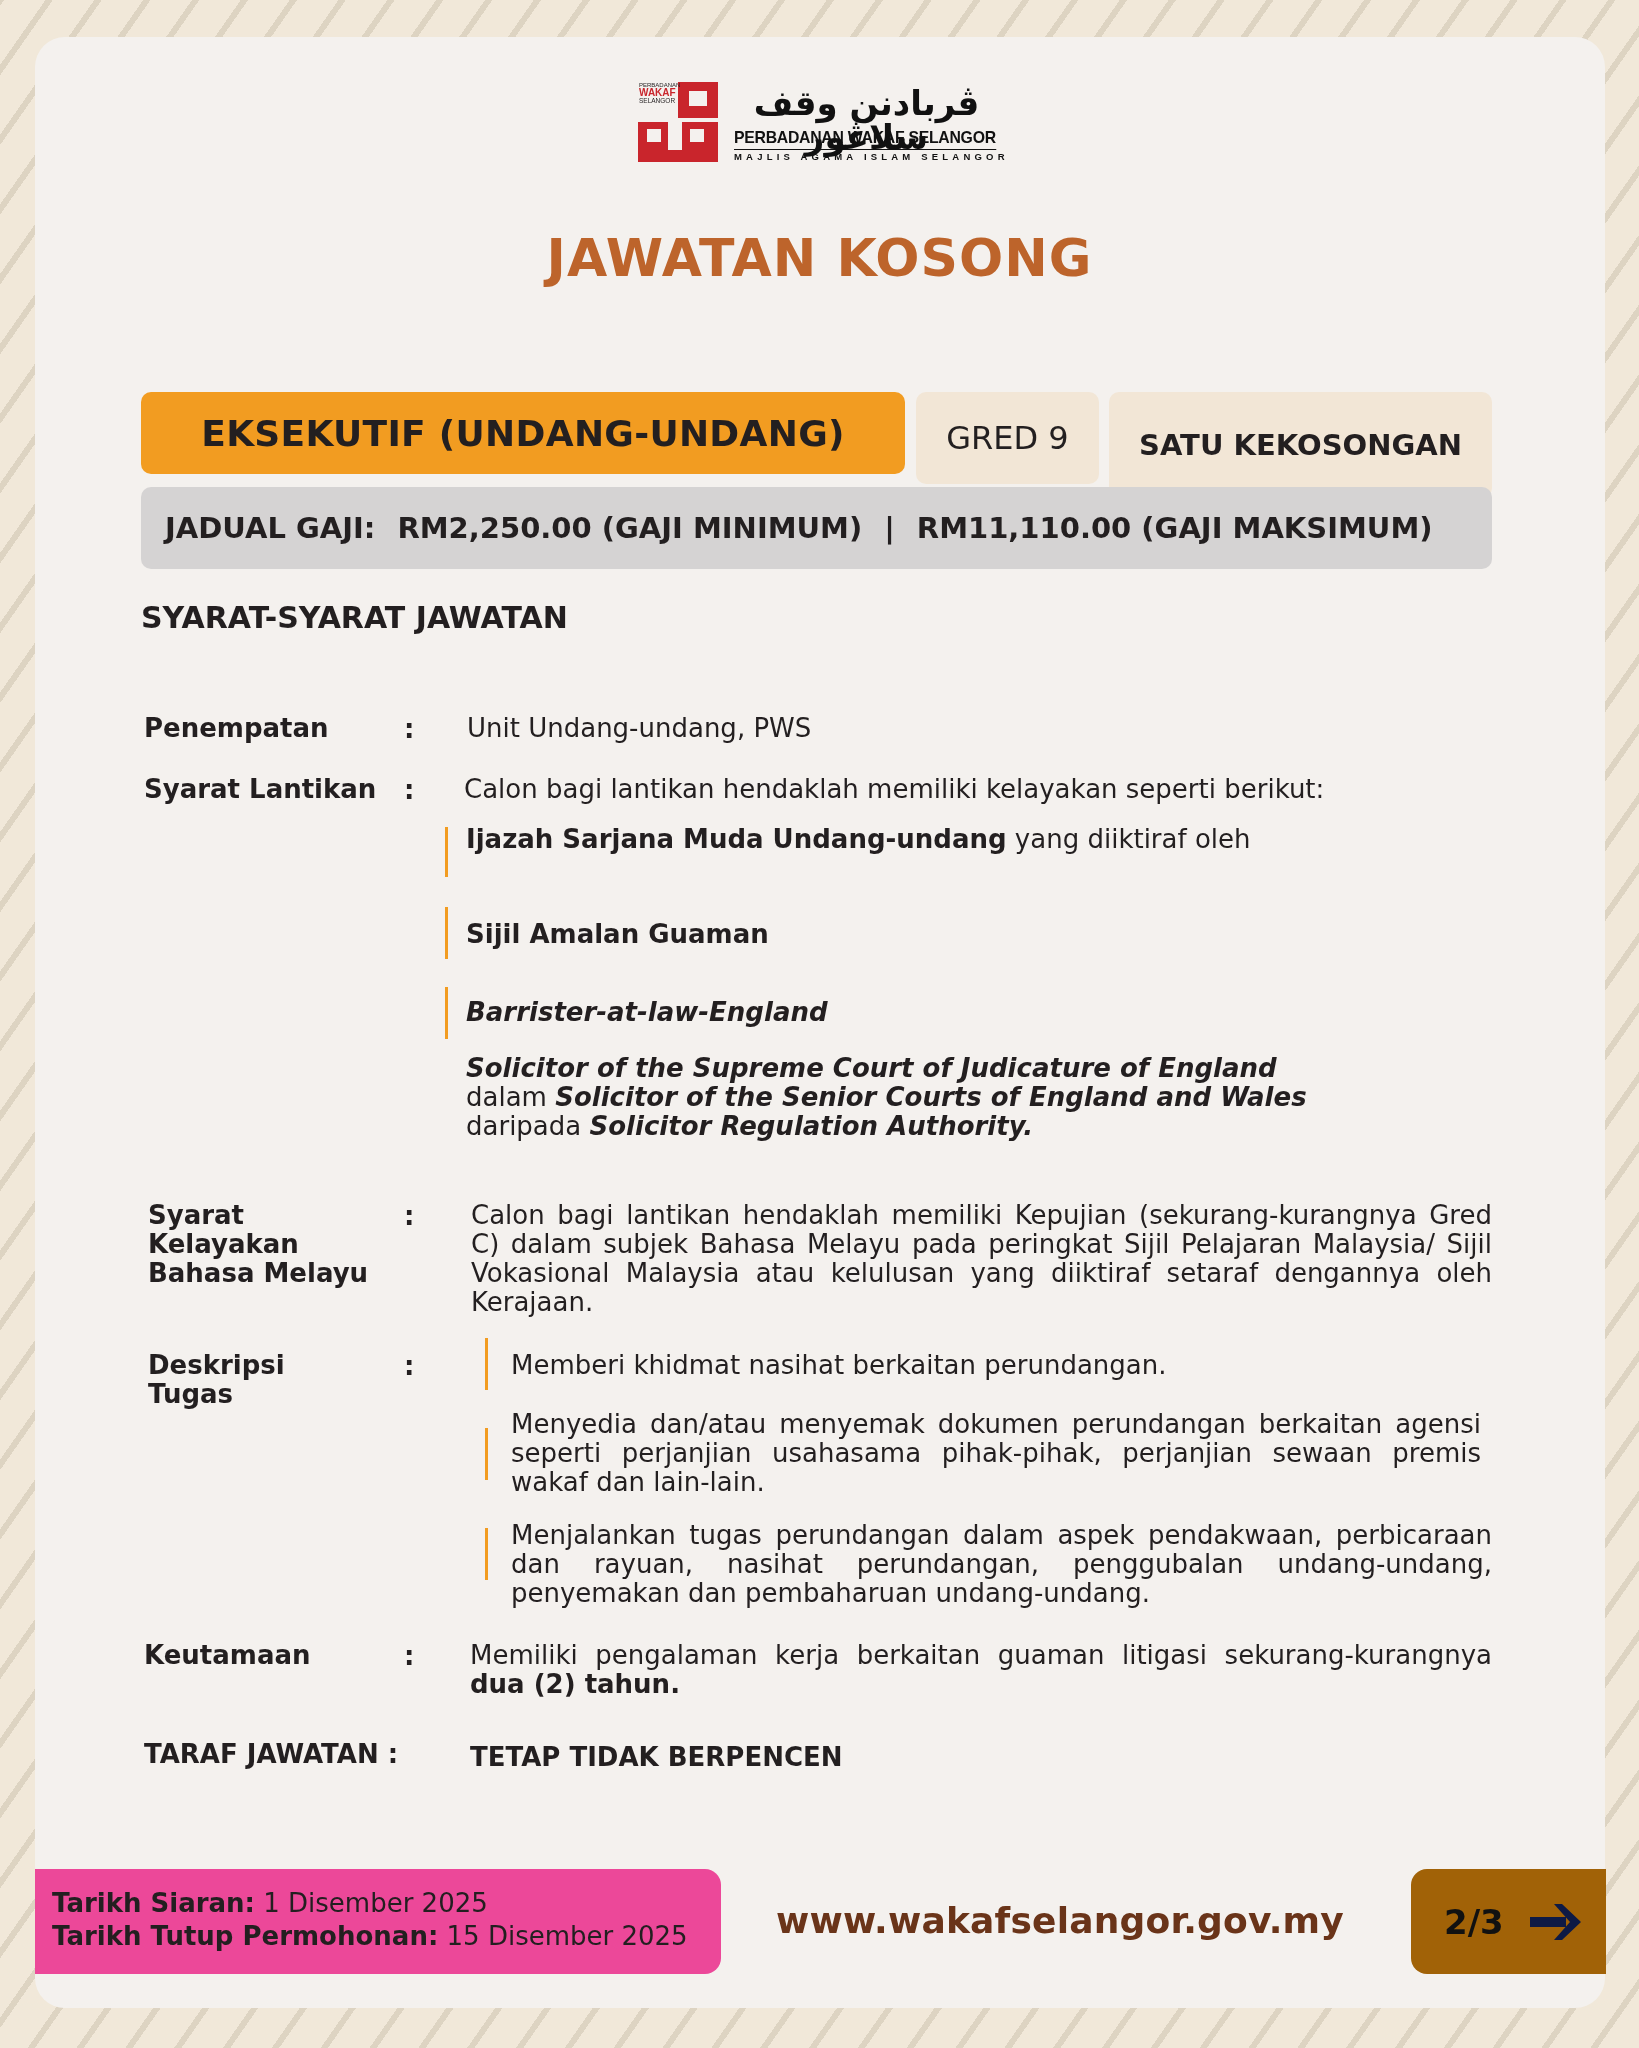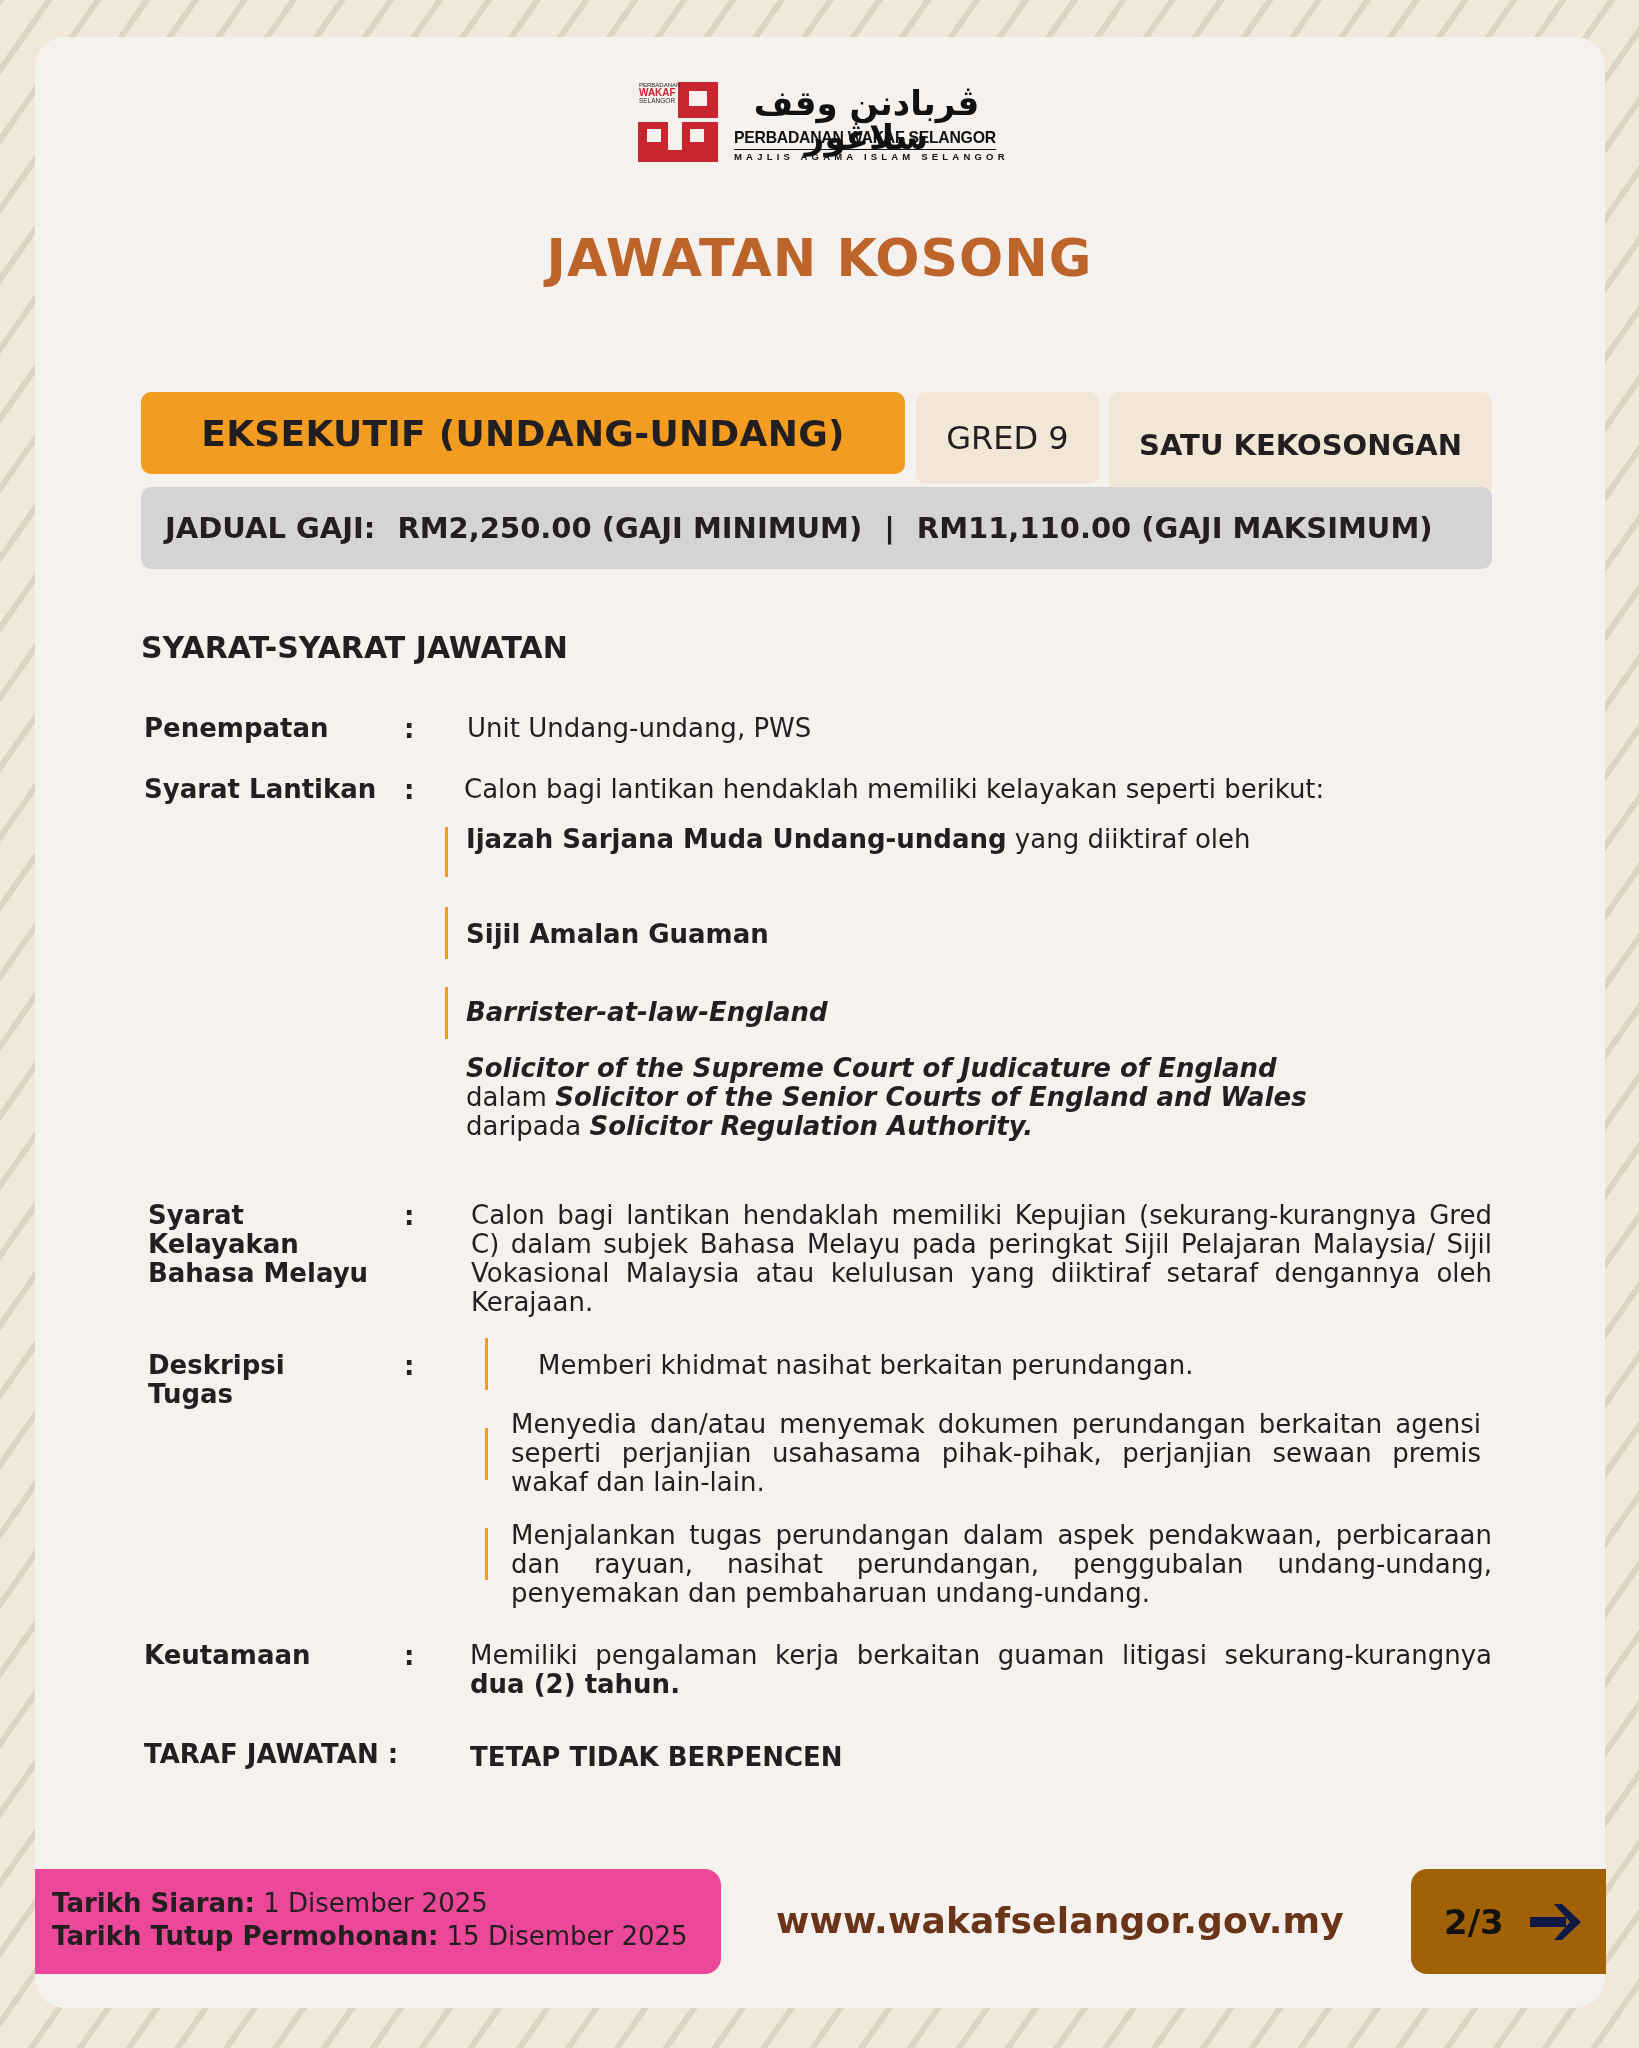--- a/index.html
+++ b/index.html
@@ -33,21 +33,21 @@
     color: #bd642b; letter-spacing: 1px;
   }
   .chip { position: absolute; border-radius: 10px; display: flex; align-items: center; justify-content: center; font-family: "DejaVu Sans", sans-serif; color: #231f20; }
   .chip.post { left: 141px; top: 392px; width: 764px; height: 82px; background: #f29c21; font-weight: bold; font-size: 36px; letter-spacing: 0.3px; }
   .chip.grade { left: 916px; top: 392px; width: 183px; height: 92px; background: #f2e6d6; font-size: 32px; }
   .chip.vacancy { left: 1109px; top: 392px; width: 383px; height: 106px; background: #f2e6d6; font-weight: bold; font-size: 29px; }
   .salary { position: absolute; left: 141px; top: 487px; width: 1351px; height: 82px; background: #d5d3d3; border-radius: 10px; display: flex; align-items: center; padding-left: 24px; font-family: "DejaVu Sans", sans-serif; font-weight: bold; font-size: 29px; white-space: nowrap; color: #231f20; }
   .salary .lbl { margin-right: 22px; }
   .salary .sep { margin: 0 22px; }
 
-  .section-title { position: absolute; left: 141px; top: 630px; font-family: "DejaVu Sans", sans-serif; font-weight: bold; font-size: 30px; color: #231f20; }
+  .section-title { position: absolute; left: 141px; top: 600px; font-family: "DejaVu Sans", sans-serif; font-weight: bold; font-size: 30px; color: #231f20; }
 
   .lbl-col { position: absolute; font-family: "DejaVu Sans", sans-serif; font-weight: bold; font-size: 26px; line-height: 29px; color: #231f20; }
   .colon { position: absolute; left: 404px; font-family: "DejaVu Sans", sans-serif; font-weight: bold; font-size: 26px; color: #231f20; }
   .val { position: absolute; font-family: "DejaVu Sans", sans-serif; font-size: 26px; line-height: 29px; color: #231f20; }
   .justify { text-align: justify; text-align-last: left; }
   .bar { position: absolute; width: 3px; background: #f29c21; }
   b, .b { font-weight: bold; }
   i { font-style: italic; }
 
   .foot-dates { position: absolute; left: 35px; top: 1869px; width: 686px; height: 105px; background: #ec4899; border-radius: 0 16px 16px 0; padding: 18px 0 0 17px; font-family: "DejaVu Sans", sans-serif; font-size: 26px; line-height: 33px; color: #231f20; }
@@ -129,21 +129,21 @@
 <div class="colon" style="top:1201px;">:</div>
 <div class="val justify" style="left:471px; top:1201px; width:1021px;">Calon bagi lantikan hendaklah memiliki Kepujian (sekurang-kurangnya Gred C) dalam subjek Bahasa Melayu pada peringkat Sijil Pelajaran Malaysia/ Sijil Vokasional Malaysia atau kelulusan yang diiktiraf setaraf dengannya oleh Kerajaan.</div>
 
 <div class="lbl-col" style="left:148px; top:1351px;">
   <span>Deskripsi</span><br>
   <span>Tugas</span>
 </div>
 <div class="colon" style="top:1351px;">:</div>
 
 <div class="bar" style="left:485px; top:1338px; height:52px;"></div>
-<div class="val" style="left:511px; top:1351px;margin-left:27px;">Memberi khidmat nasihat berkaitan perundangan.</div>
+<div class="val" style="left:511px; top:1351px;">Memberi khidmat nasihat berkaitan perundangan.</div>
 
 <div class="bar" style="left:485px; top:1428px; height:52px;"></div>
 <div class="val justify" style="left:511px; top:1410px; width:970px;">Menyedia dan/atau menyemak dokumen perundangan berkaitan agensi seperti perjanjian usahasama pihak-pihak, perjanjian sewaan premis wakaf dan lain-lain.</div>
 
 <div class="bar" style="left:485px; top:1528px; height:52px;"></div>
 <div class="val justify" style="left:511px; top:1521px; width:981px;">Menjalankan tugas perundangan dalam aspek pendakwaan, perbicaraan dan rayuan, nasihat perundangan, penggubalan undang-undang, penyemakan dan pembaharuan undang-undang.</div>
 
 <div class="lbl-col" style="left:144px; top:1641px;">Keutamaan</div>
 <div class="colon" style="top:1641px;">:</div>
 <div class="val justify" style="left:470px; top:1641px; width:1022px;">

